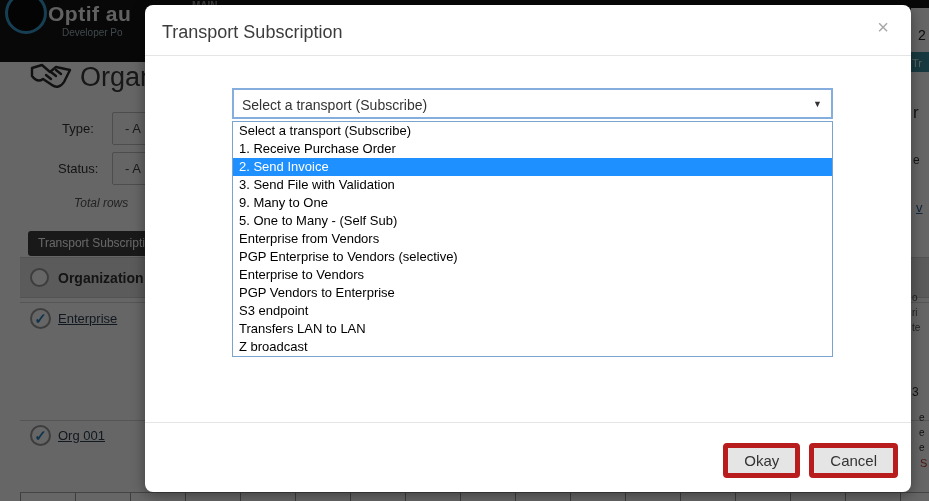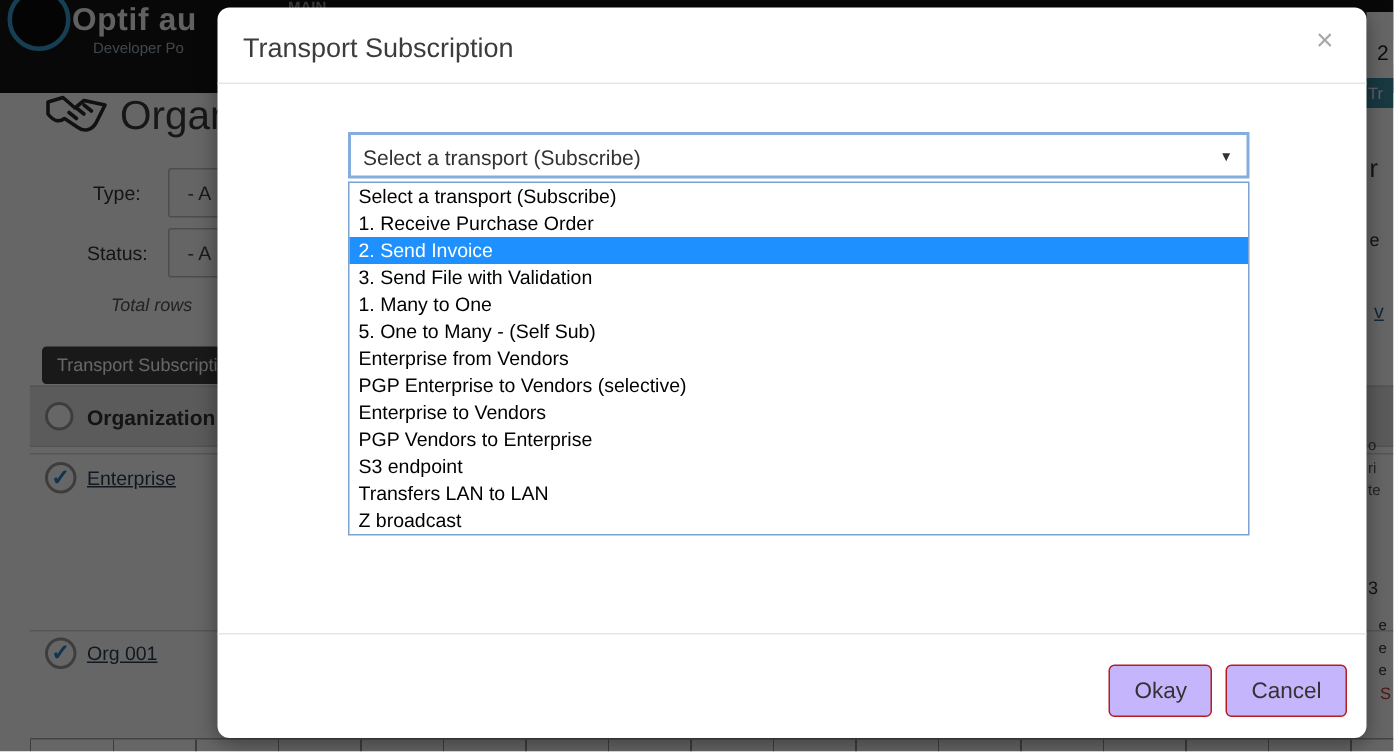--- a/index.html
+++ b/index.html
@@ -66,21 +66,21 @@
   .select-arrow { position:absolute; right:9px; top:9px; font-size:9px; color:#333; }
 
   .dropdown-panel { position:absolute; left:87px; top:116px; width:601px; background:#fff;
                     border:1px solid #7ba3cf; list-style:none; cursor:default; }
   .dropdown-panel li { height:18px; line-height:18px; font-size:13px; color:#000; padding-left:6px;
                        white-space:nowrap; overflow:hidden; }
   .dropdown-panel li.selected { background:#1e90ff; color:#fff; }
 
   .modal-ftr-divider { position:absolute; left:0; top:417px; width:100%; border-top:1px solid #e5e5e5; }
   .modal-buttons { position:absolute; right:13px; top:438px; display:flex; gap:9px; }
-  .btn { height:35px; background:#c4b5fd; border:1px solid #b91c1c; border-radius:4px; font-size:15px;
+  .btn { height:35px; background:#e5e5e5; border:5px solid #b91c1c; border-radius:4px; font-size:15px;
          color:#333; padding:0 16px; font-family:"Liberation Sans", sans-serif; cursor:pointer; }
 </style>
 </head>
 <body>
 
 <div class="bg">
   <div class="topbar">
     <div class="logo-circle"></div>
     <div class="logo-text">Optif au</div>
     <div class="logo-sub">Developer Po</div>
@@ -147,21 +147,21 @@
   <div class="select-box">
     <span>Select a transport (Subscribe)</span>
     <span class="select-arrow">▼</span>
   </div>
 
   <ul class="dropdown-panel">
     <li>Select a transport (Subscribe)</li>
     <li>1. Receive Purchase Order</li>
     <li class="selected">2. Send Invoice</li>
     <li>3. Send File with Validation</li>
-    <li>1. Many to One</li>
+    <li>9. Many to One</li>
     <li>5. One to Many - (Self Sub)</li>
     <li>Enterprise from Vendors</li>
     <li>PGP Enterprise to Vendors (selective)</li>
     <li>Enterprise to Vendors</li>
     <li>PGP Vendors to Enterprise</li>
     <li>S3 endpoint</li>
     <li>Transfers LAN to LAN</li>
     <li>Z broadcast</li>
   </ul>
 

